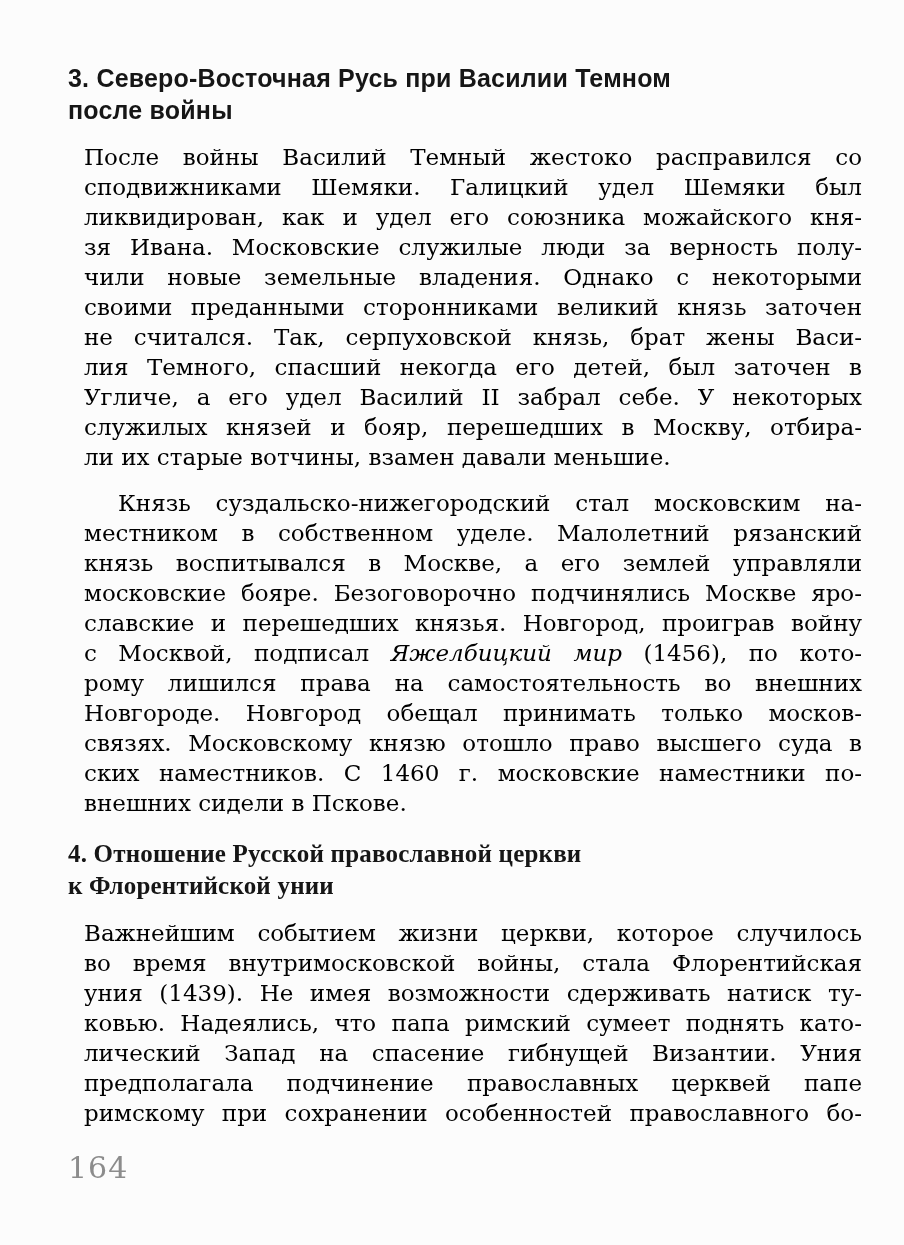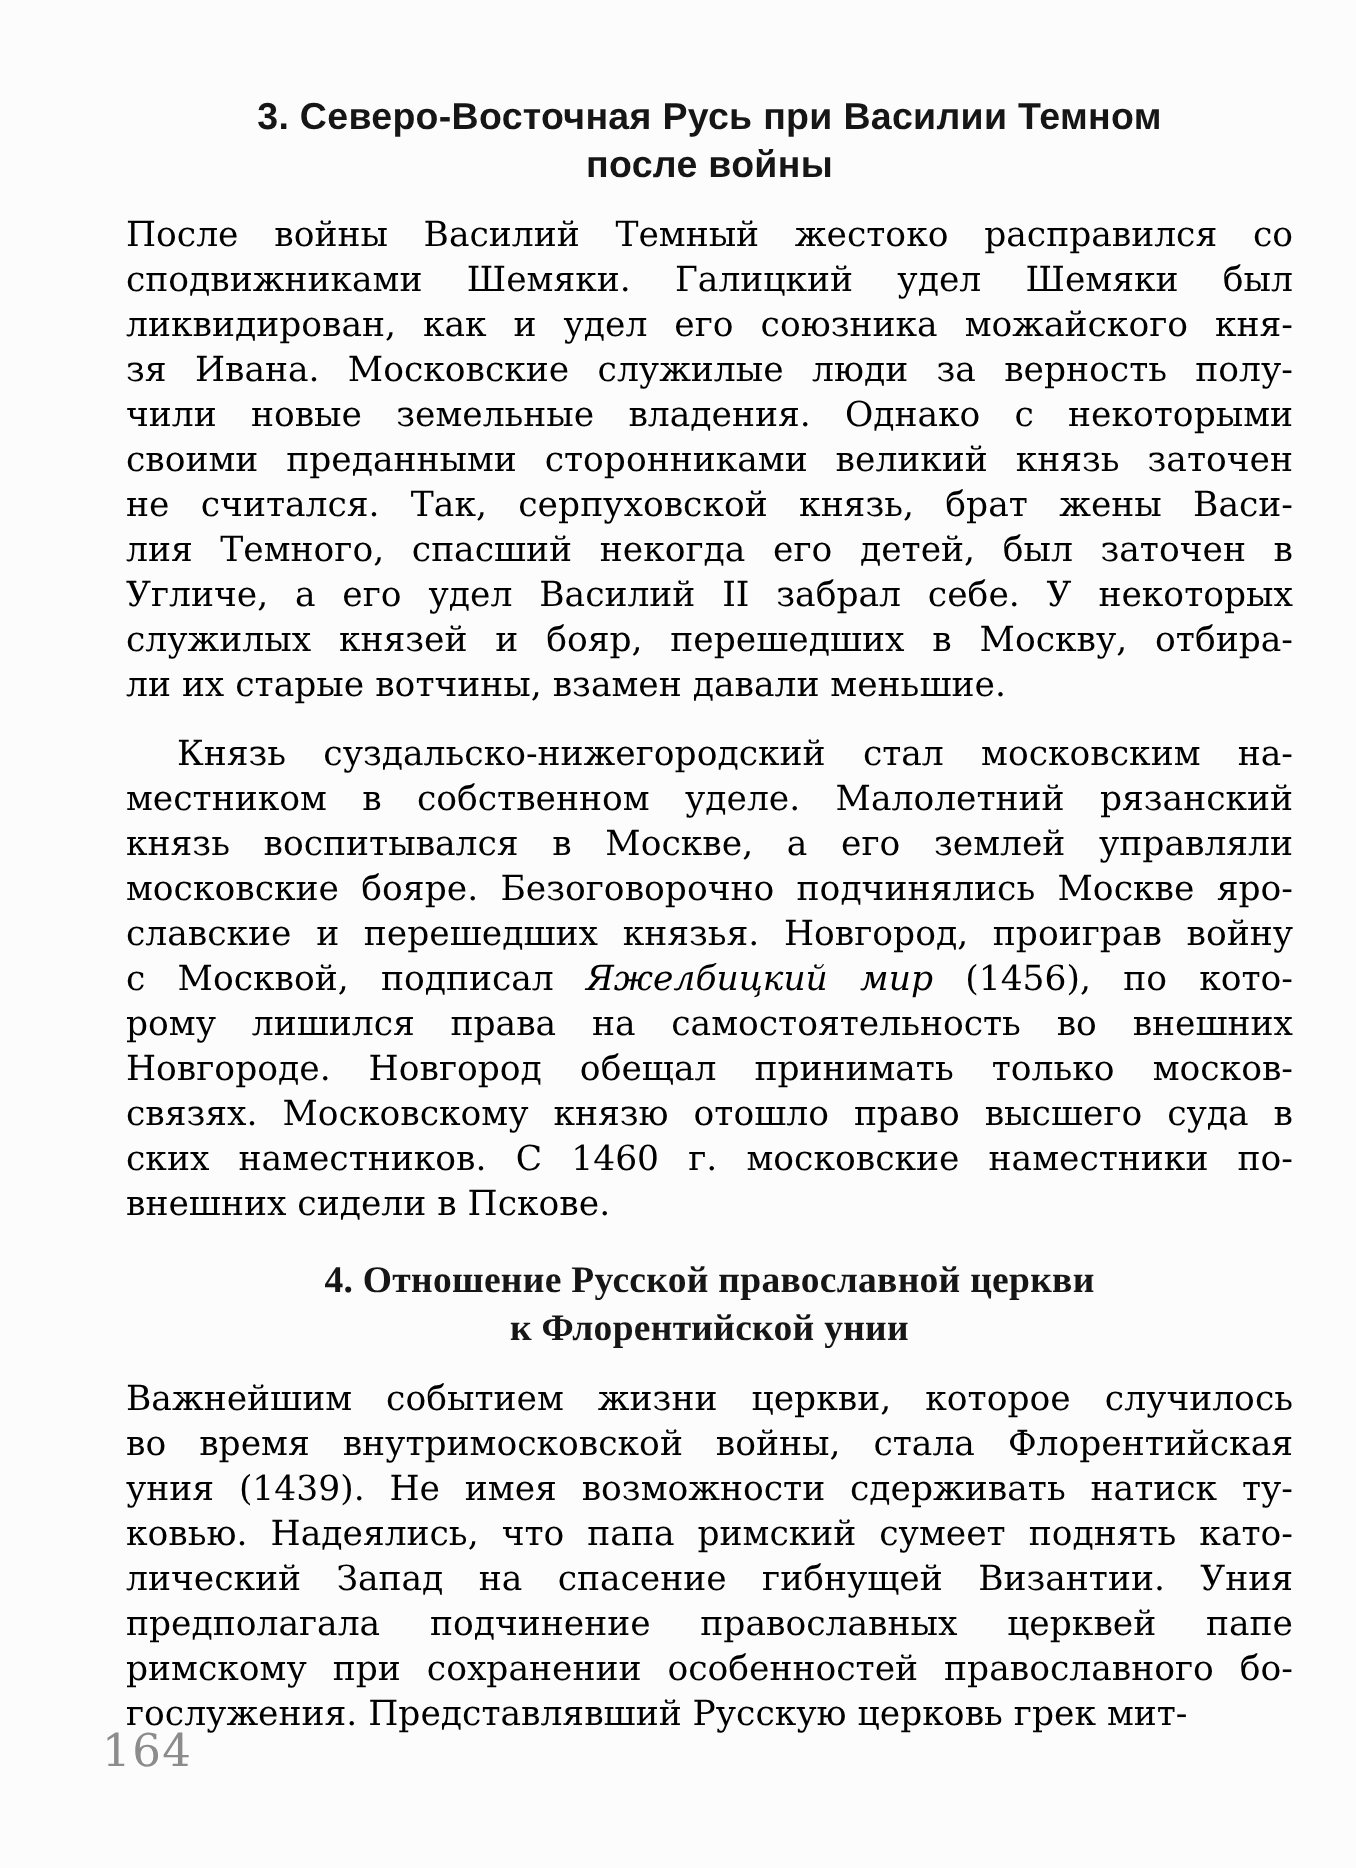--- a/index.html
+++ b/index.html
@@ -14,21 +14,21 @@
 
   h2.heading {
     font-family: "Liberation Sans", sans-serif;
     font-weight: 700;
     font-size: 25px;
     line-height: 32px;
     color: #161616;
     letter-spacing: 0.2px;
     margin: 0 0 12px 0;
   }
-  h2.heading span { display: block; text-align: center; }
+  h2.heading span { display: block; }
   h2.second { margin-top: 20px; font-family: Liberation Serif, serif; }
 
   .para {
     font-family: "DejaVu Serif", serif;
     font-size: 23px;
     line-height: 30px;
     color: #000000;
     margin: 16px;
   }
   .tline {
@@ -97,19 +97,18 @@
     </h2>
 
     <div class="para">
         <div class="tline"><span>Важнейшим событием жизни церкви, которое случилось</span></div>
         <div class="tline"><span>во время внутримосковской войны, стала Флорентийская</span></div>
         <div class="tline"><span>уния (1439). Не имея возможности сдерживать натиск ту-</span></div>
         <div class="tline"><span>ковью. Надеялись, что папа римский сумеет поднять като-</span></div>
         <div class="tline"><span>лический Запад на спасение гибнущей Византии. Уния</span></div>
         <div class="tline"><span>предполагала подчинение православных церквей папе</span></div>
         <div class="tline"><span>римскому при сохранении особенностей православного бо-</span></div>
-        <div class="tline tline-last"><span>гослужения. Представлявший Русскую церковь грек мит-</span></div>
       </div>
 
   </main>
 
   <div class="page-number">164</div>
 </div>
 
 </body></html>

